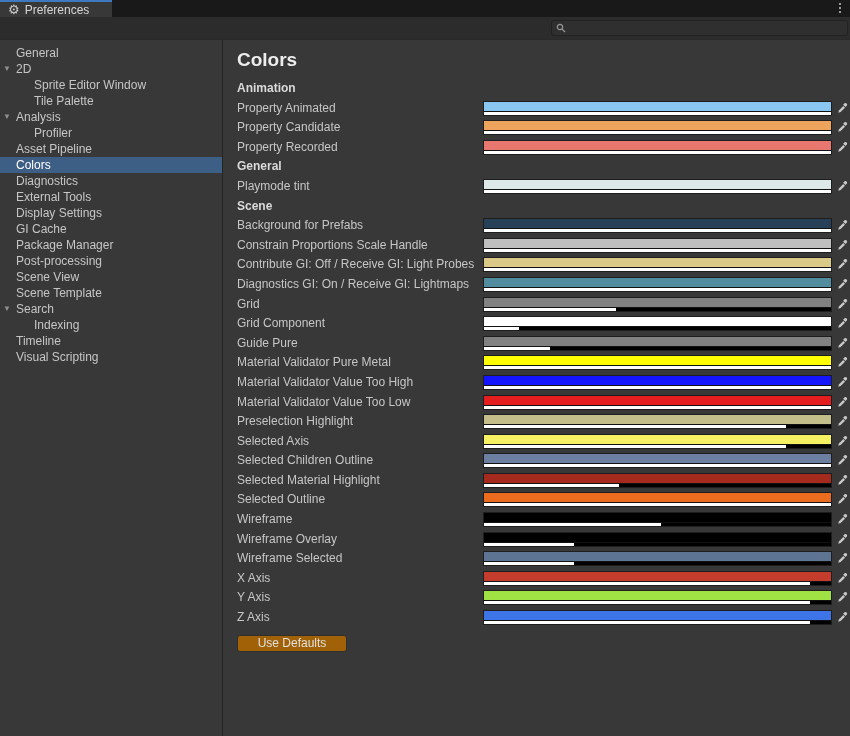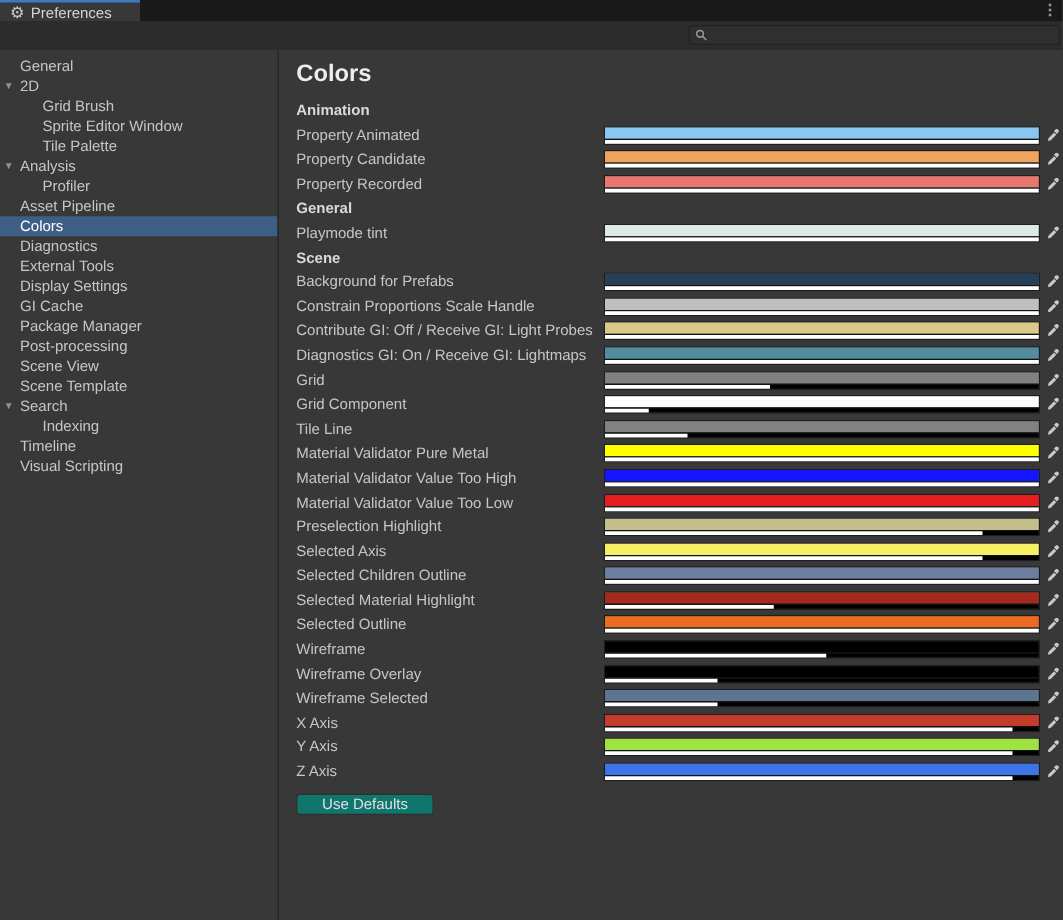--- a/index.html
+++ b/index.html
@@ -70,21 +70,21 @@
   }
   .swatch-color { flex:1; }
   .swatch-alpha { height:4px; background:#000; border-top:1px solid #121212; display:flex; }
   .swatch-alpha .fill { background:#FFFFFF; height:100%; }
   .dropper {
     width:14px; height:15px; margin-left:3px; flex:none;
     display:flex; align-items:center; justify-content:center; cursor:pointer;
   }
   .use-defaults {
     margin-top:5px; width:110px; height:17px;
-    background:#0f766e; border:1px solid #2F2F2F; border-radius:3px;
+    background:#a16207; border:1px solid #2F2F2F; border-radius:3px;
     color:#E0E0E0; font-size:12px; font-family:"Liberation Sans", sans-serif;
     cursor:pointer; line-height:14px;
   }
 </style>
 </head>
 <body>
 
 <div class="tabstrip">
   <div class="tab">
     <span class="gear">⚙</span>
@@ -104,21 +104,20 @@
       <line x1="6.1" y1="6.1" x2="9" y2="9" stroke="#9A9A9A" stroke-width="1.2"></line>
     </svg>
     <input type="text" placeholder="" style="">
   </div>
 </div>
 
 <div class="content">
   <div class="sidebar" id="sidebar">
       <div class="sidebar-item lvl1"><span>General</span></div>
       <div class="sidebar-item lvl1"><span class="tri">▼</span><span>2D</span></div>
-      <div class="sidebar-item lvl2"><span>Grid Brush</span></div>
       <div class="sidebar-item lvl2"><span>Sprite Editor Window</span></div>
       <div class="sidebar-item lvl2"><span>Tile Palette</span></div>
       <div class="sidebar-item lvl1"><span class="tri">▼</span><span>Analysis</span></div>
       <div class="sidebar-item lvl2"><span>Profiler</span></div>
       <div class="sidebar-item lvl1"><span>Asset Pipeline</span></div>
       <div class="sidebar-item lvl1 selected" style="background: rgb(62, 95, 133);"><span>Colors</span></div>
       <div class="sidebar-item lvl1"><span>Diagnostics</span></div>
       <div class="sidebar-item lvl1"><span>External Tools</span></div>
       <div class="sidebar-item lvl1"><span>Display Settings</span></div>
       <div class="sidebar-item lvl1"><span>GI Cache</span></div>
@@ -287,21 +286,21 @@
             </div>
           </div>
           <div class="dropper">
             <svg width="11" height="11" viewBox="0 0 11 11">
               <path d="M1.3 9.7 L1.9 7.4 L6.3 3 L8 4.7 L3.6 9.1 Z" fill="#C9C9C9"></path>
               <path d="M6.9 1.1 a1.55 1.55 0 0 1 3 1.5 l-1.4 1.5 -2.4 -2.4 z" fill="#C9C9C9"></path>
             </svg>
           </div>
         </div>
         <div class="row">
-          <span class="row-label">Tile Line</span>
+          <span class="row-label">Guide Pure</span>
           <div class="swatch">
             <div class="swatch-color" style="background: rgb(129, 129, 129);"></div>
             <div class="swatch-alpha">
               <div class="fill" style="width: 19%;"></div>
             </div>
           </div>
           <div class="dropper">
             <svg width="11" height="11" viewBox="0 0 11 11">
               <path d="M1.3 9.7 L1.9 7.4 L6.3 3 L8 4.7 L3.6 9.1 Z" fill="#C9C9C9"></path>
               <path d="M6.9 1.1 a1.55 1.55 0 0 1 3 1.5 l-1.4 1.5 -2.4 -2.4 z" fill="#C9C9C9"></path>

